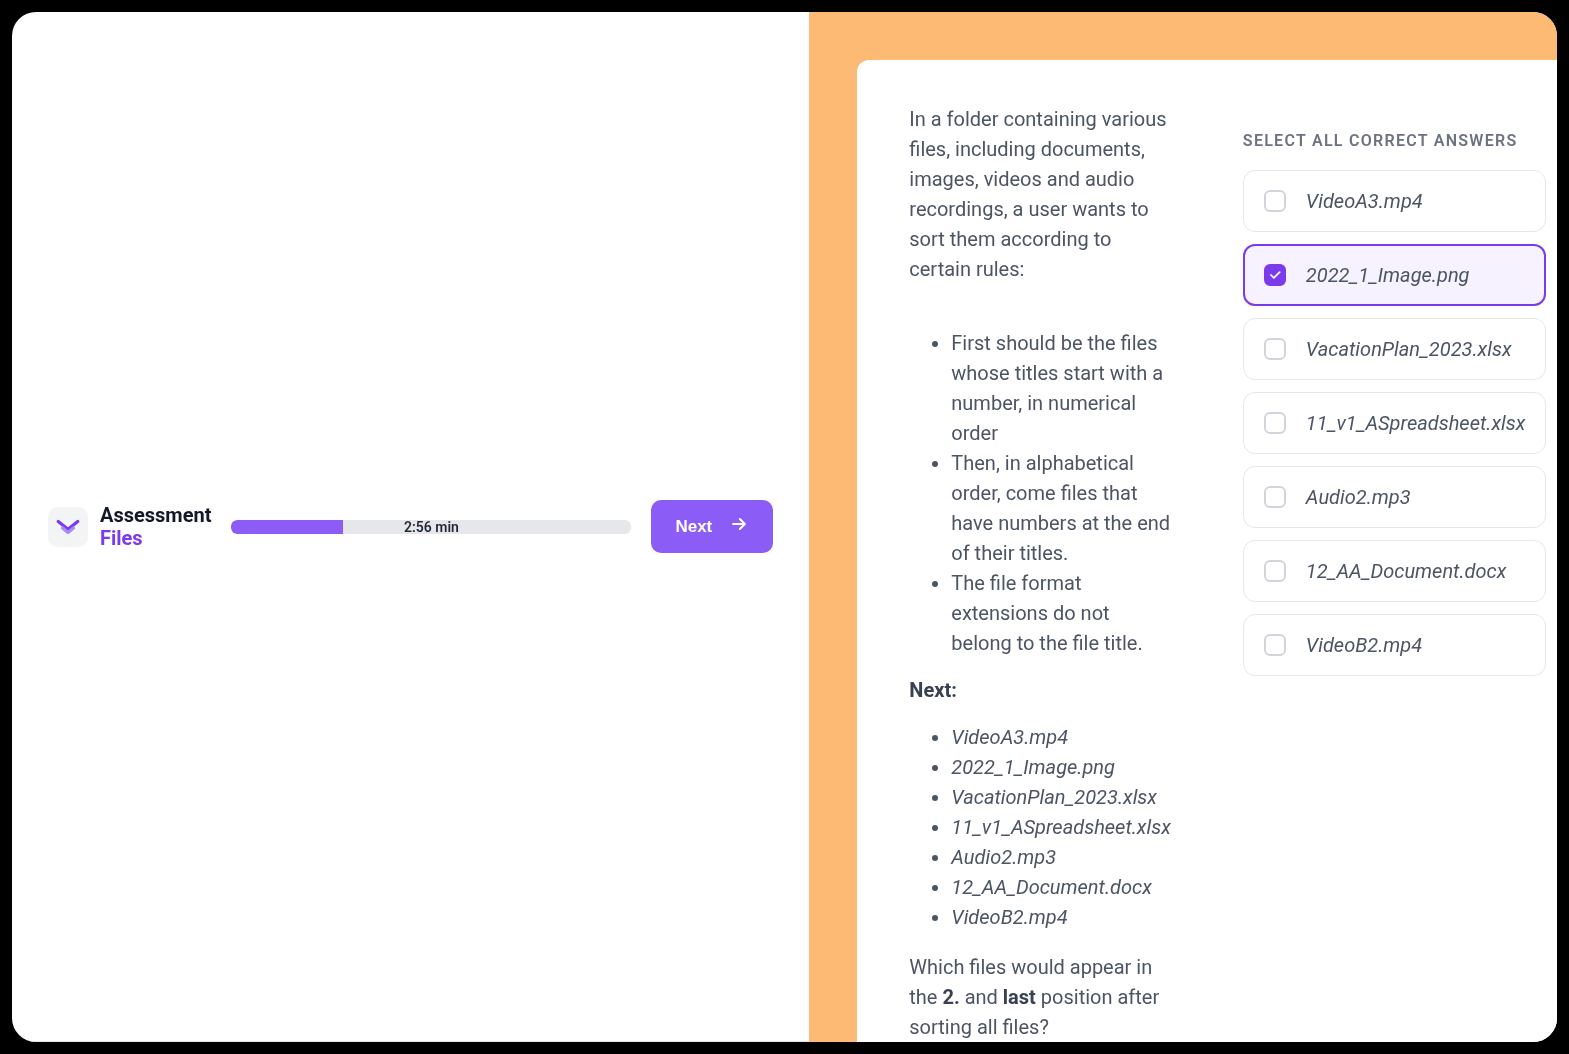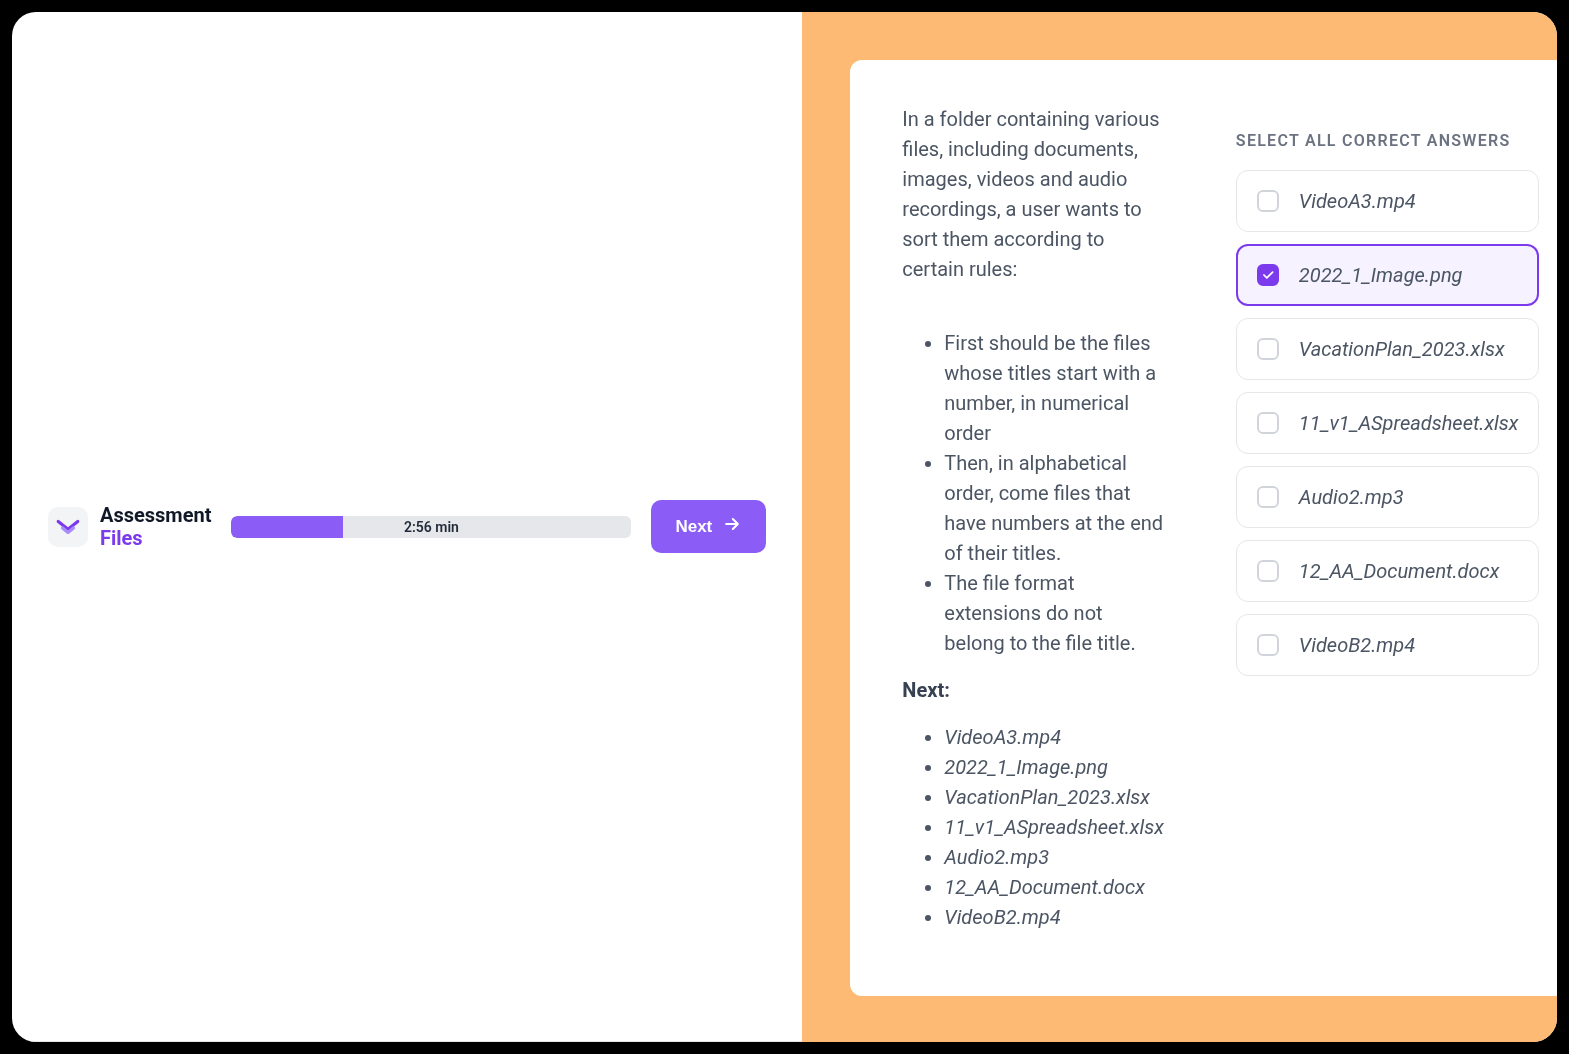--- a/index.html
+++ b/index.html
@@ -54,21 +54,21 @@
     font-size: 20px;
     color: #7c3aed;
   }
   .progress-wrap {
     flex: 1;
     display: flex;
     justify-content: center;
   }
   .progress {
     width: 400px;
-    height: 22px;
+    height: 14px;
     background: #e5e7eb;
     border-radius: 6px;
     position: relative;
     display: flex;
     align-items: center;
     justify-content: center;
     overflow: hidden;
   }
   .progress-fill {
     position: absolute;
@@ -86,21 +86,21 @@
   .next-btn {
     background: #8b5cf6;
     color: #fff;
     border: none;
     border-radius: 10px;
     padding: 14px 24px;
     font-size: 17px;
     font-weight: 600;
     display: flex;
     align-items: center;
-    gap: 10px;
+    gap: 17px;
     cursor: pointer;
   }
   .main {
     flex: 1;
     background: #fdba74;
     padding: 48px;
   }
   .card {
     background: #fff;
     border-radius: 12px;
@@ -252,20 +252,23 @@
         <p class="files-heading">Next:</p>
         <ul class="files-list" id="files-list">
             <li>VideoA3.mp4</li>
             <li>2022_1_Image.png</li>
             <li>VacationPlan_2023.xlsx</li>
             <li>11_v1_ASpreadsheet.xlsx</li>
             <li>Audio2.mp3</li>
             <li>12_AA_Document.docx</li>
             <li>VideoB2.mp4</li>
           </ul>
+        <p class="question-line">
+          <span>Which files would appear in the </span><span class="b">2.</span><span> and </span><span class="b">last</span><span> position after sorting all files?</span>
+        </p>
       </div>
 
       <div class="right-col">
         <div class="answers-heading">SELECT ALL CORRECT ANSWERS</div>
         <div class="options" id="options-list">
             <div class="option">
               <div class="checkbox"></div>
               <span class="option-label">VideoA3.mp4</span>
             </div>
             <div class="option selected">

